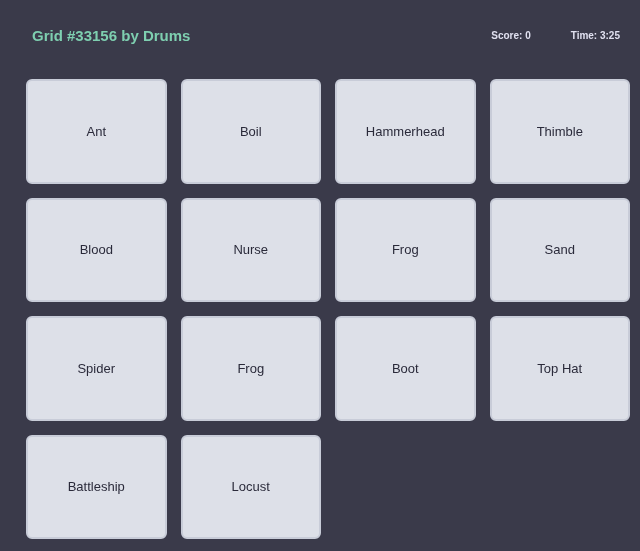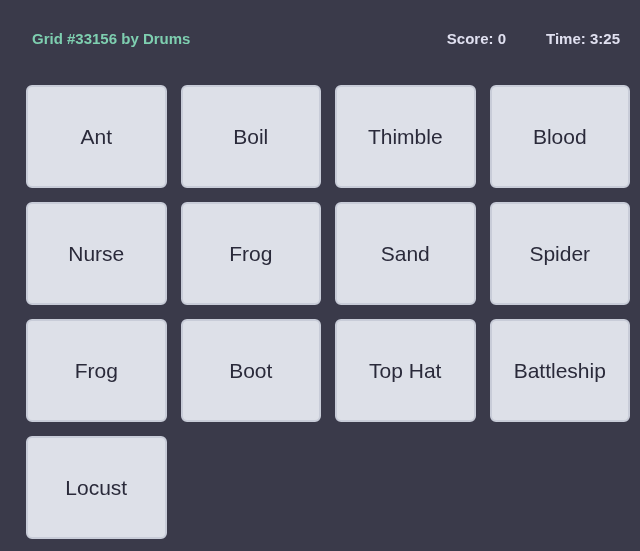--- a/index.html
+++ b/index.html
@@ -21,39 +21,39 @@
       font-size: 15px;
       font-weight: 600;
     }
     #header-left {
       color: #7ecfb0;
     }
     #header-right {
       display: flex;
       gap: 32px;
       color: #e0e0f0;
-      font-size: 15px;
+      font-size: 10px;
       font-weight: 600;
     }
     #grid {
       flex: 1;
       display: grid;
       grid-template-columns: repeat(4, 1fr);
       grid-template-rows: repeat(4, 1fr);
       gap: 6px;
       padding: 8px 10px 12px 10px;
     }
     .cell {
       background: #dde0e8;
       border-radius: 6px;
       display: flex;
       align-items: center;
       justify-content: center;
       cursor: pointer;
-      font-size: 21px;
+      font-size: 13px;
       font-weight: 500;
       color: #2a2a3a;
       border: 2px solid #c8ccd8;
       transition: background 0.15s;
       user-select: none;
     }
   </style>
 </head>
 <body>
 
@@ -61,20 +61,21 @@
   <span id="header-left">Grid #33156 by Drums</span>
   <div id="header-right">
     <span>Score: 0</span>
     <span>Time: 3:25</span>
   </div>
 </div>
 
 <div id="grid">
 <div class="cell">Ant</div>
     <div class="cell">Boil</div>
+    <div class="cell">Hammerhead</div>
     <div class="cell">Thimble</div>
     <div class="cell">Blood</div>
     <div class="cell">Nurse</div>
     <div class="cell">Frog</div>
     <div class="cell">Sand</div>
     <div class="cell">Spider</div>
     <div class="cell">Frog</div>
     <div class="cell">Boot</div>
     <div class="cell">Top Hat</div>
     <div class="cell">Battleship</div>

